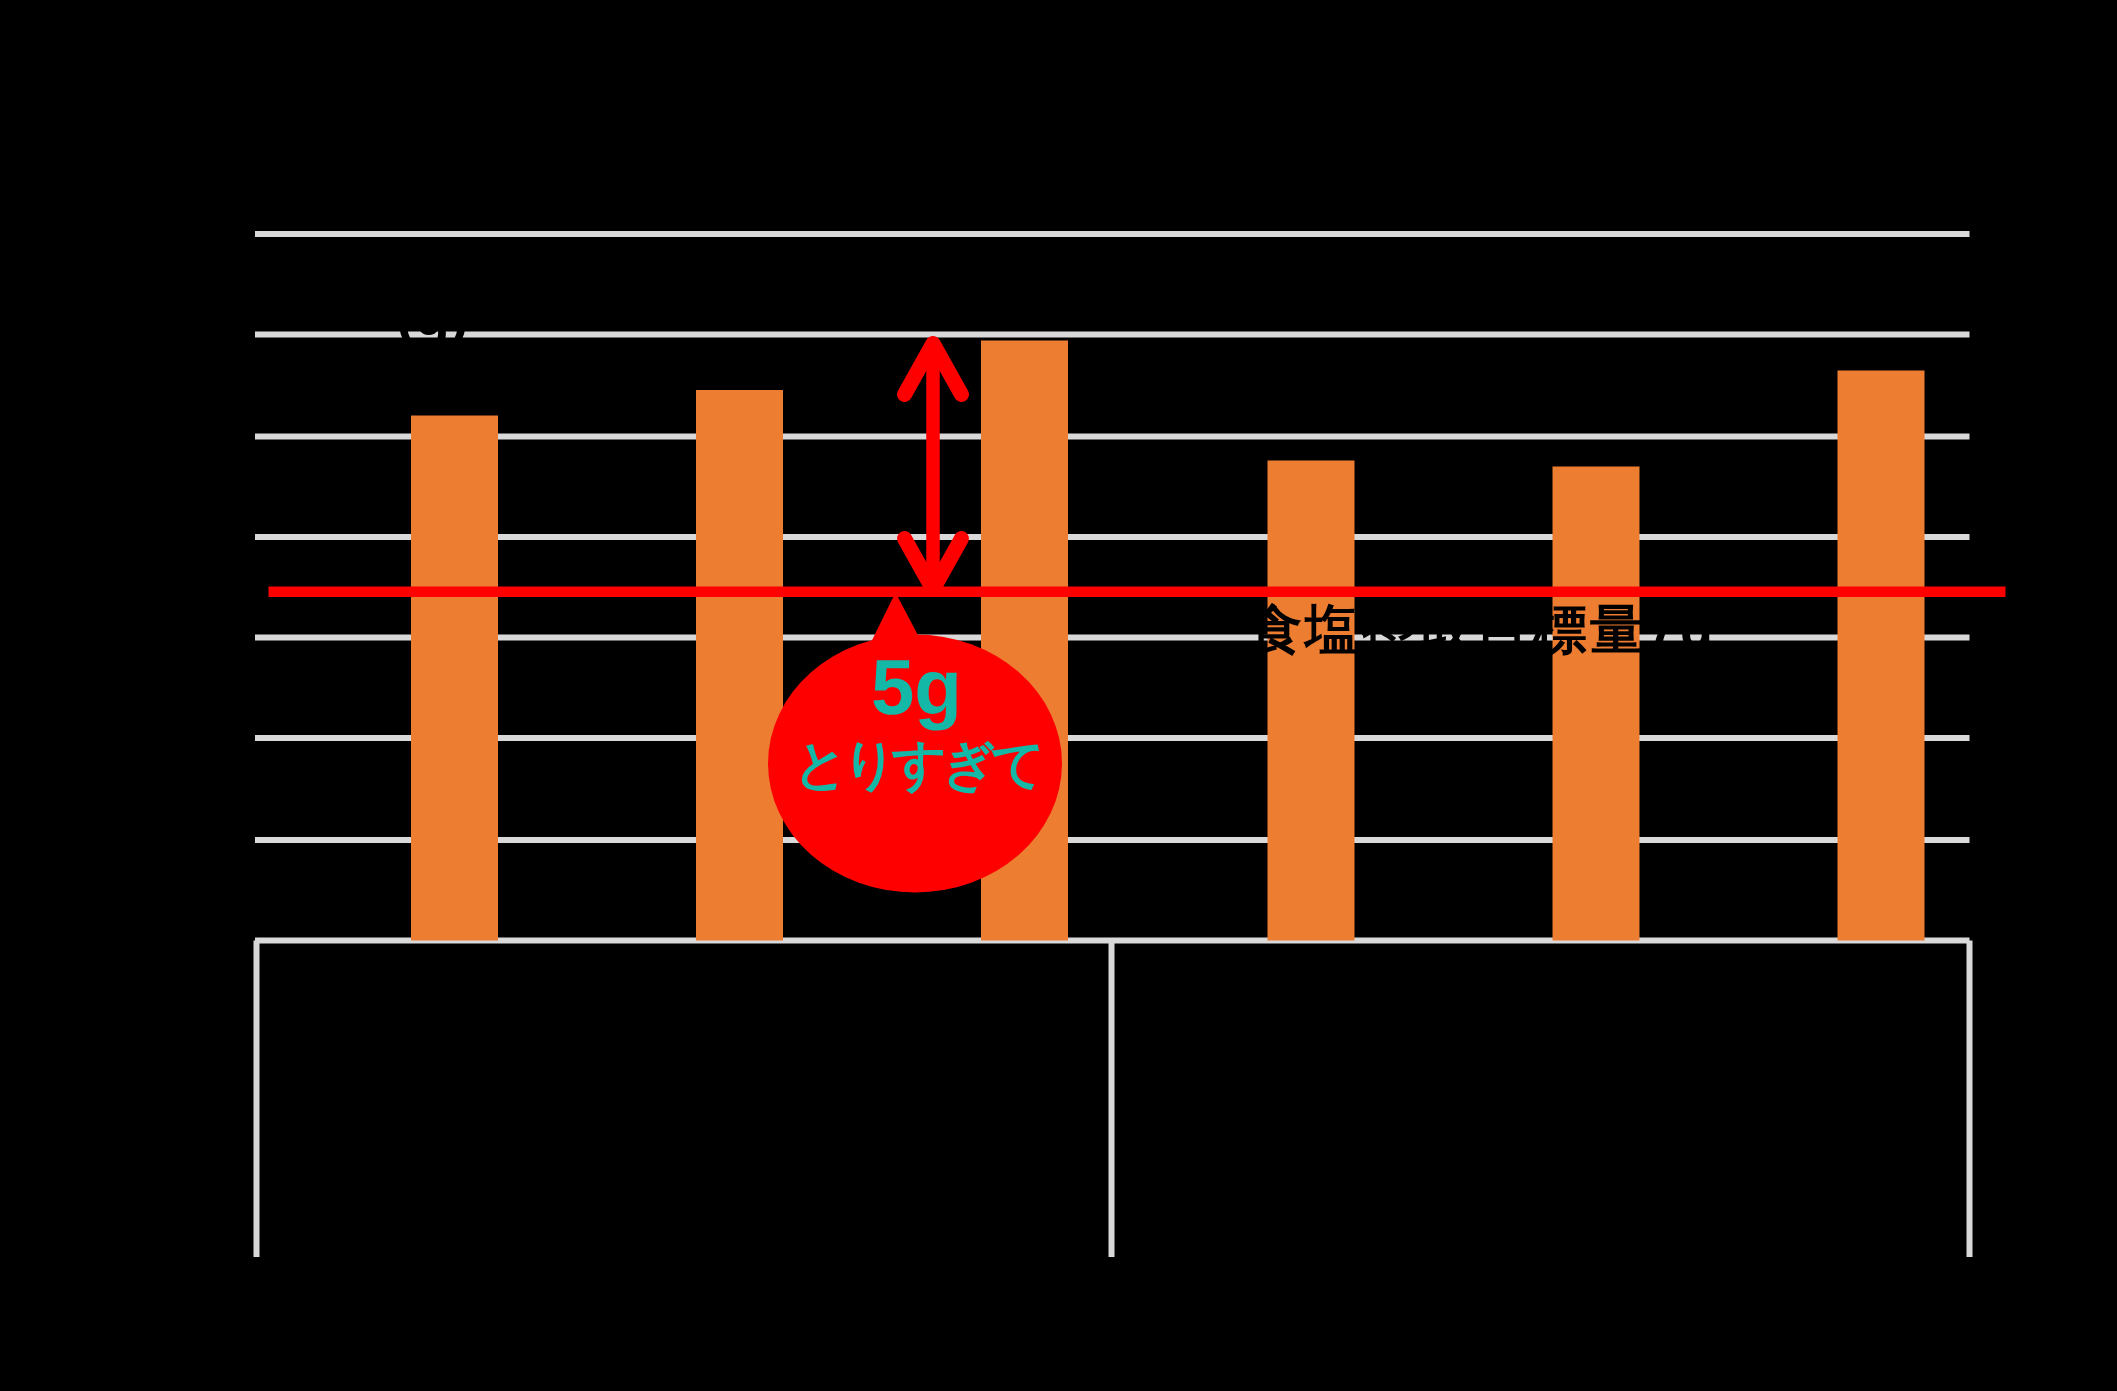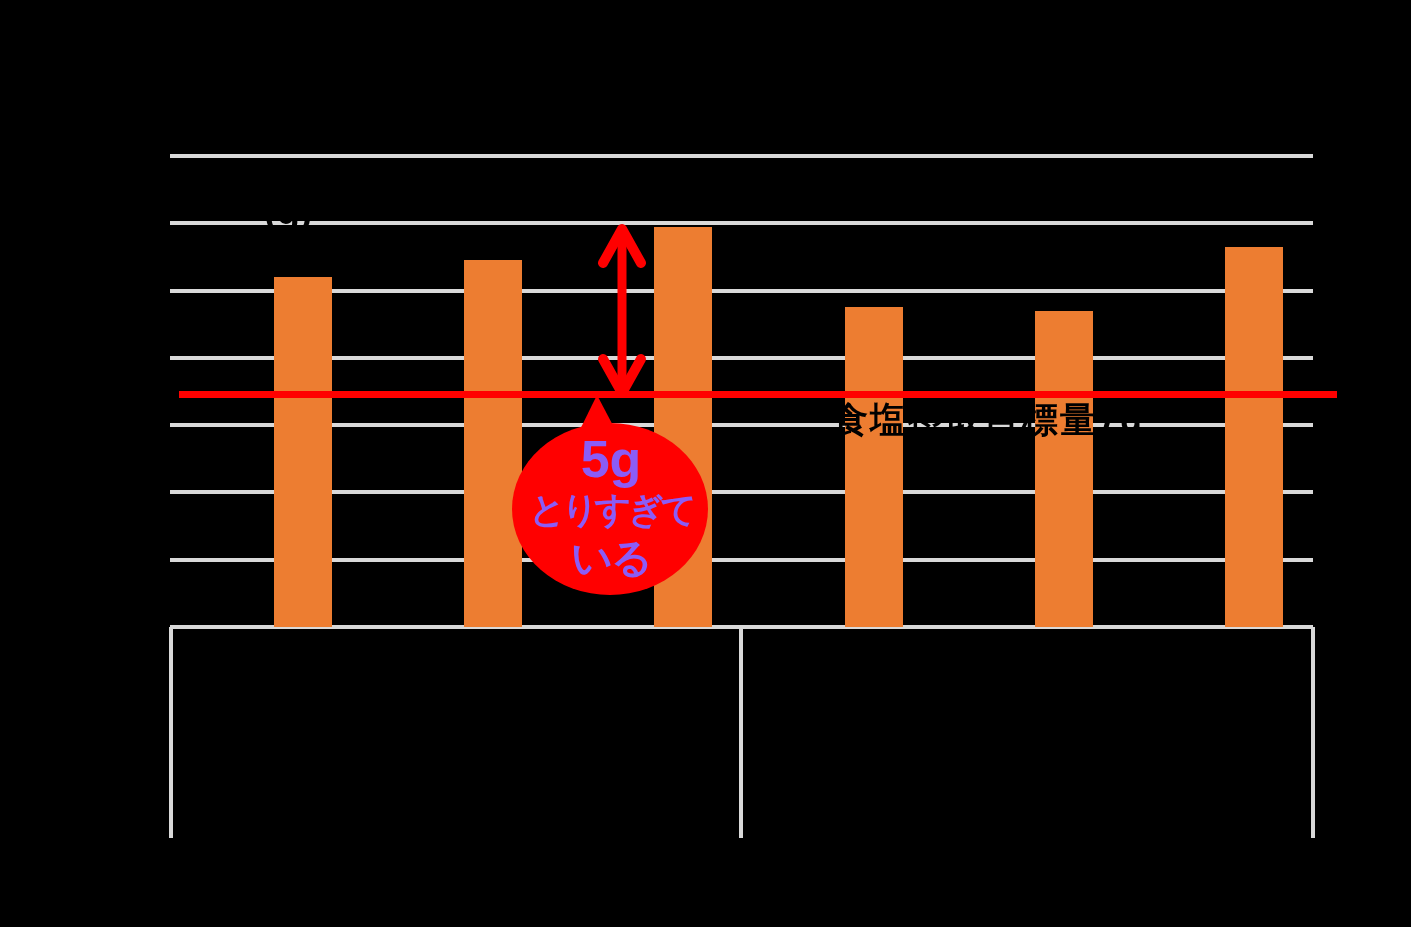--- a/index.html
+++ b/index.html
@@ -27,21 +27,21 @@
     background:#FF0000;z-index:4;
   }
   .vsep{
     position:absolute;width:4px;top:627px;height:211px;
     background:#D9D9D9;z-index:1;
   }
   #excess-arrow{position:absolute;left:595px;top:222px;z-index:5;}
   #balloon{position:absolute;left:505px;top:390px;z-index:6;}
   #balloon-text{
     position:absolute;left:505px;top:432px;width:212px;z-index:7;
-    text-align:center;color:#8b5cf6;font-weight:bold;
+    text-align:center;color:#14b8a6;font-weight:bold;
   }
   #balloon-line-1{font-size:52px;line-height:54px;}
   #balloon-line-2{font-size:36px;line-height:48px;letter-spacing:-4px;}
   #balloon-line-3{font-size:41px;line-height:48px;letter-spacing:-2px;}
 </style>
 </head>
 <body style="background: rgb(0, 0, 0);">
 
 <div id="chart">
 
@@ -82,16 +82,15 @@
   </svg>
 
   <svg id="balloon" width="212" height="210" viewBox="0 0 212 210">
     <polygon points="92,5 63,64 123,64" fill="#FF0000"></polygon>
     <ellipse cx="105" cy="119" rx="98" ry="86" fill="#FF0000"></ellipse>
   </svg>
 
   <div id="balloon-text">
     <div id="balloon-line-1">5g</div>
     <div id="balloon-line-2">とりすぎて</div>
-    <div id="balloon-line-3">いる</div>
   </div>
 
 </div>
 
 </body></html>

